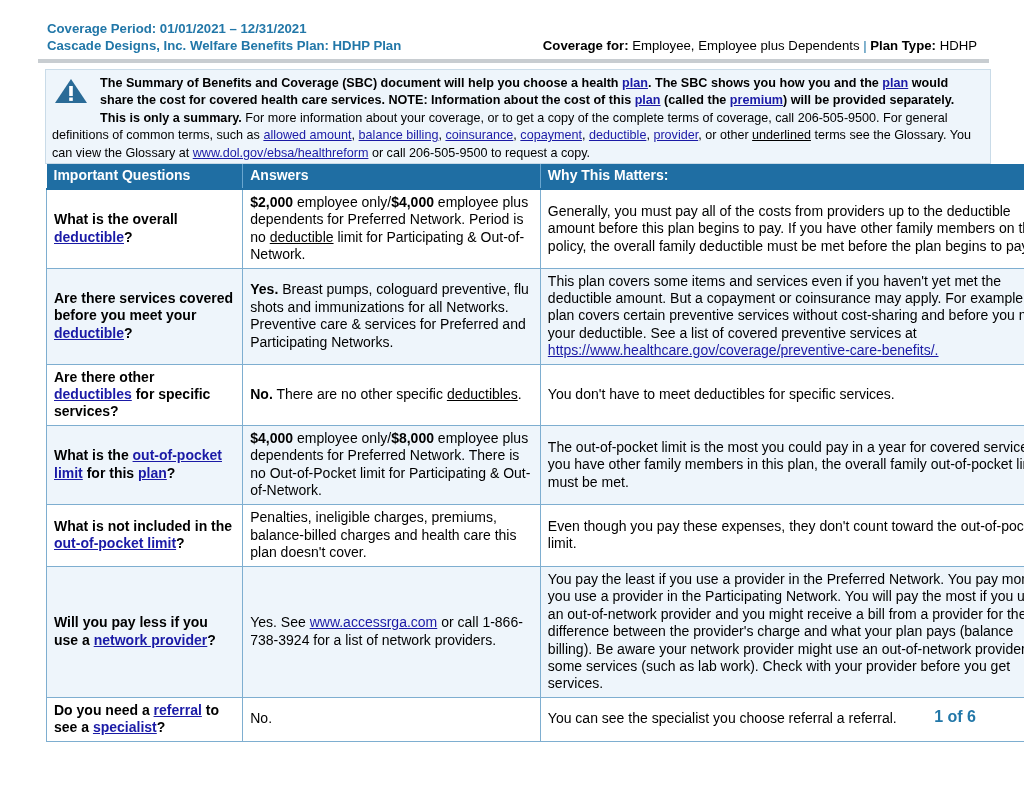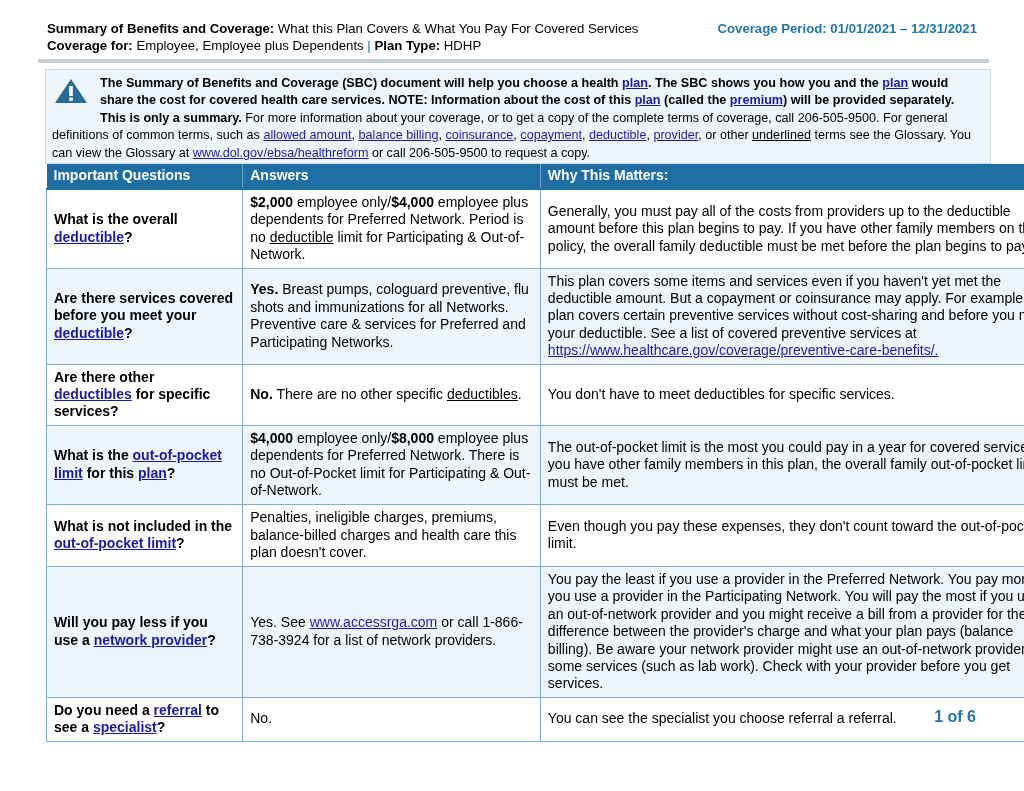--- a/index.html
+++ b/index.html
@@ -29,24 +29,24 @@
   td.a { width: 276px; }
   td.w { width: 487px; }
 
   .page-no { position: absolute; right: 48px; top: 708px; color: #2277a8; font-weight: bold; font-size: 16px; }
 </style>
 </head>
 <body>
 
 <div class="hdr">
   <div class="hdr-row">
-    <span><b>Summary of Benefits and Coverage:</b><span> What this Plan Covers &amp; What You Pay For Covered Services</span></span>
     <span class="blue">Coverage Period: 01/01/2021 – 12/31/2021</span>
   </div>
   <div class="hdr-row">
+    <span class="blue">Cascade Designs, Inc. Welfare Benefits Plan: HDHP Plan</span>
     <span><b>Coverage for:</b><span> Employee, Employee plus Dependents </span><span class="sep">| </span><b>Plan Type:</b><span> HDHP</span></span>
   </div>
 </div>
 <div class="hdr-rule"></div>
 
 <div class="notice">
   <svg class="notice-icon" viewBox="0 0 34 26">
     <polygon points="17,1 33,25 1,25" fill="#2a6b97"></polygon>
     <rect x="15.2" y="8" width="3.6" height="10" fill="#ffffff"></rect>
     <rect x="15.2" y="19.5" width="3.6" height="3.4" fill="#ffffff"></rect>

